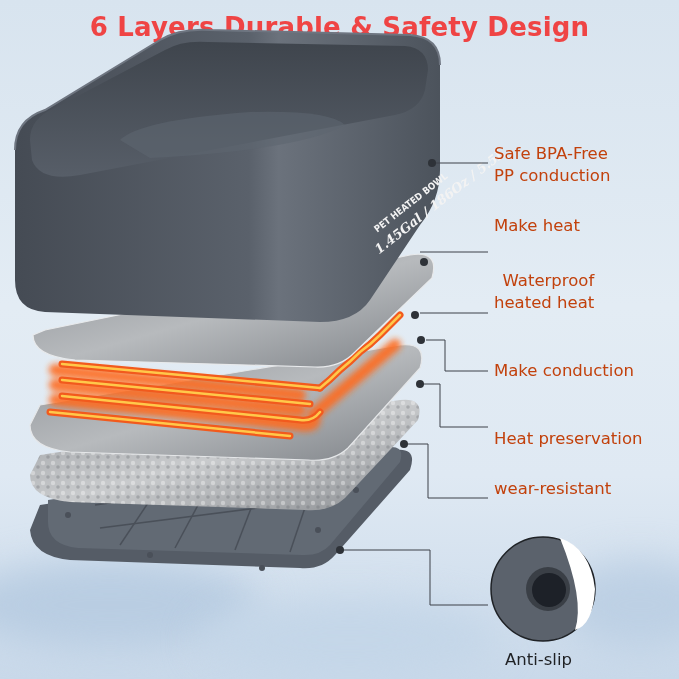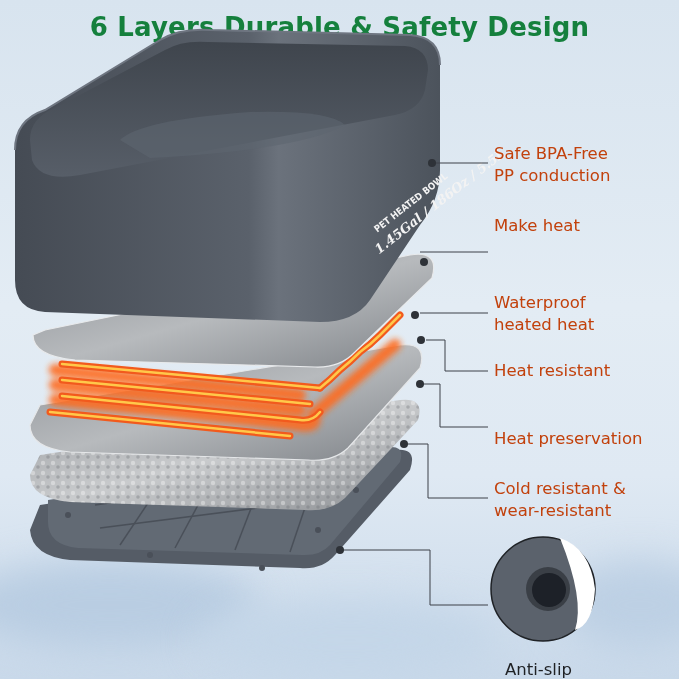--- a/index.html
+++ b/index.html
@@ -5,32 +5,31 @@
   html, body { margin: 0; padding: 0; }
   body {
     width: 679px; height: 679px; overflow: hidden; position: relative;
     font-family: "DejaVu Sans", sans-serif;
     background: linear-gradient(180deg, #d8e4ef 0%, #e3ecf4 45%, #dfe9f3 70%, #c9d9ea 100%);
   }
   .cloud { position: absolute; border-radius: 50%; filter: blur(18px); }
   .title {
     position: absolute; left: 0; width: 679px; top: 12px; text-align: center;
     font-family: "DejaVu Sans", sans-serif; font-weight: bold; font-size: 26px;
-    color: #15803d; letter-spacing: 0.2px;
+    color: #ef4444; letter-spacing: 0.2px;
   }
   .label {
     position: absolute; left: 494px; font-size: 16.5px; line-height: 22px;
     color: #c2410c; font-family: "DejaVu Sans", sans-serif; white-space: nowrap;
   }
   .label span { display: block; }
   svg.art { position: absolute; left: 0; top: 0; }
   .anti-label {
     position: absolute; left: 505px; top: 650px; font-size: 16.5px; color: #1f2124;
     font-family: "DejaVu Sans", sans-serif;
-    margin-top: 10px;
   }
 </style>
 </head>
 <body>
 
 <div class="cloud" style="left:-40px;top:560px;width:300px;height:90px;background:#b9cde2;"></div>
 <div class="cloud" style="left:200px;top:600px;width:300px;height:80px;background:#c4d6e8;"></div>
 <div class="cloud" style="left:560px;top:560px;width:160px;height:90px;background:#bdd0e4;"></div>
 
 <div class="title">6 Layers Durable &amp; Safety Design</div>
@@ -160,27 +159,26 @@
   </g>
 </svg>
 
 <div class="label" style="top:143px;">
   <span>Safe BPA-Free</span>
   <span>PP conduction</span>
 </div>
 <div class="label" style="top:215px;">
   <span>Make heat</span>
 </div>
-<div class="label" style="top:292px;">
+<div class="label" style="top:270px;text-align:right;">
   <span>Waterproof</span>
   <span>heated heat</span>
 </div>
 <div class="label" style="top:360px;">
-  <span>Heat resistant</span>
+  <span>Make conduction</span>
 </div>
 <div class="label" style="top:428px;">
   <span>Heat preservation</span>
 </div>
 <div class="label" style="top:478px;">
-  <span>Cold resistant &amp;</span>
   <span>wear-resistant</span>
 </div>
 <div class="anti-label">Anti-slip</div>
 
 </body></html>

